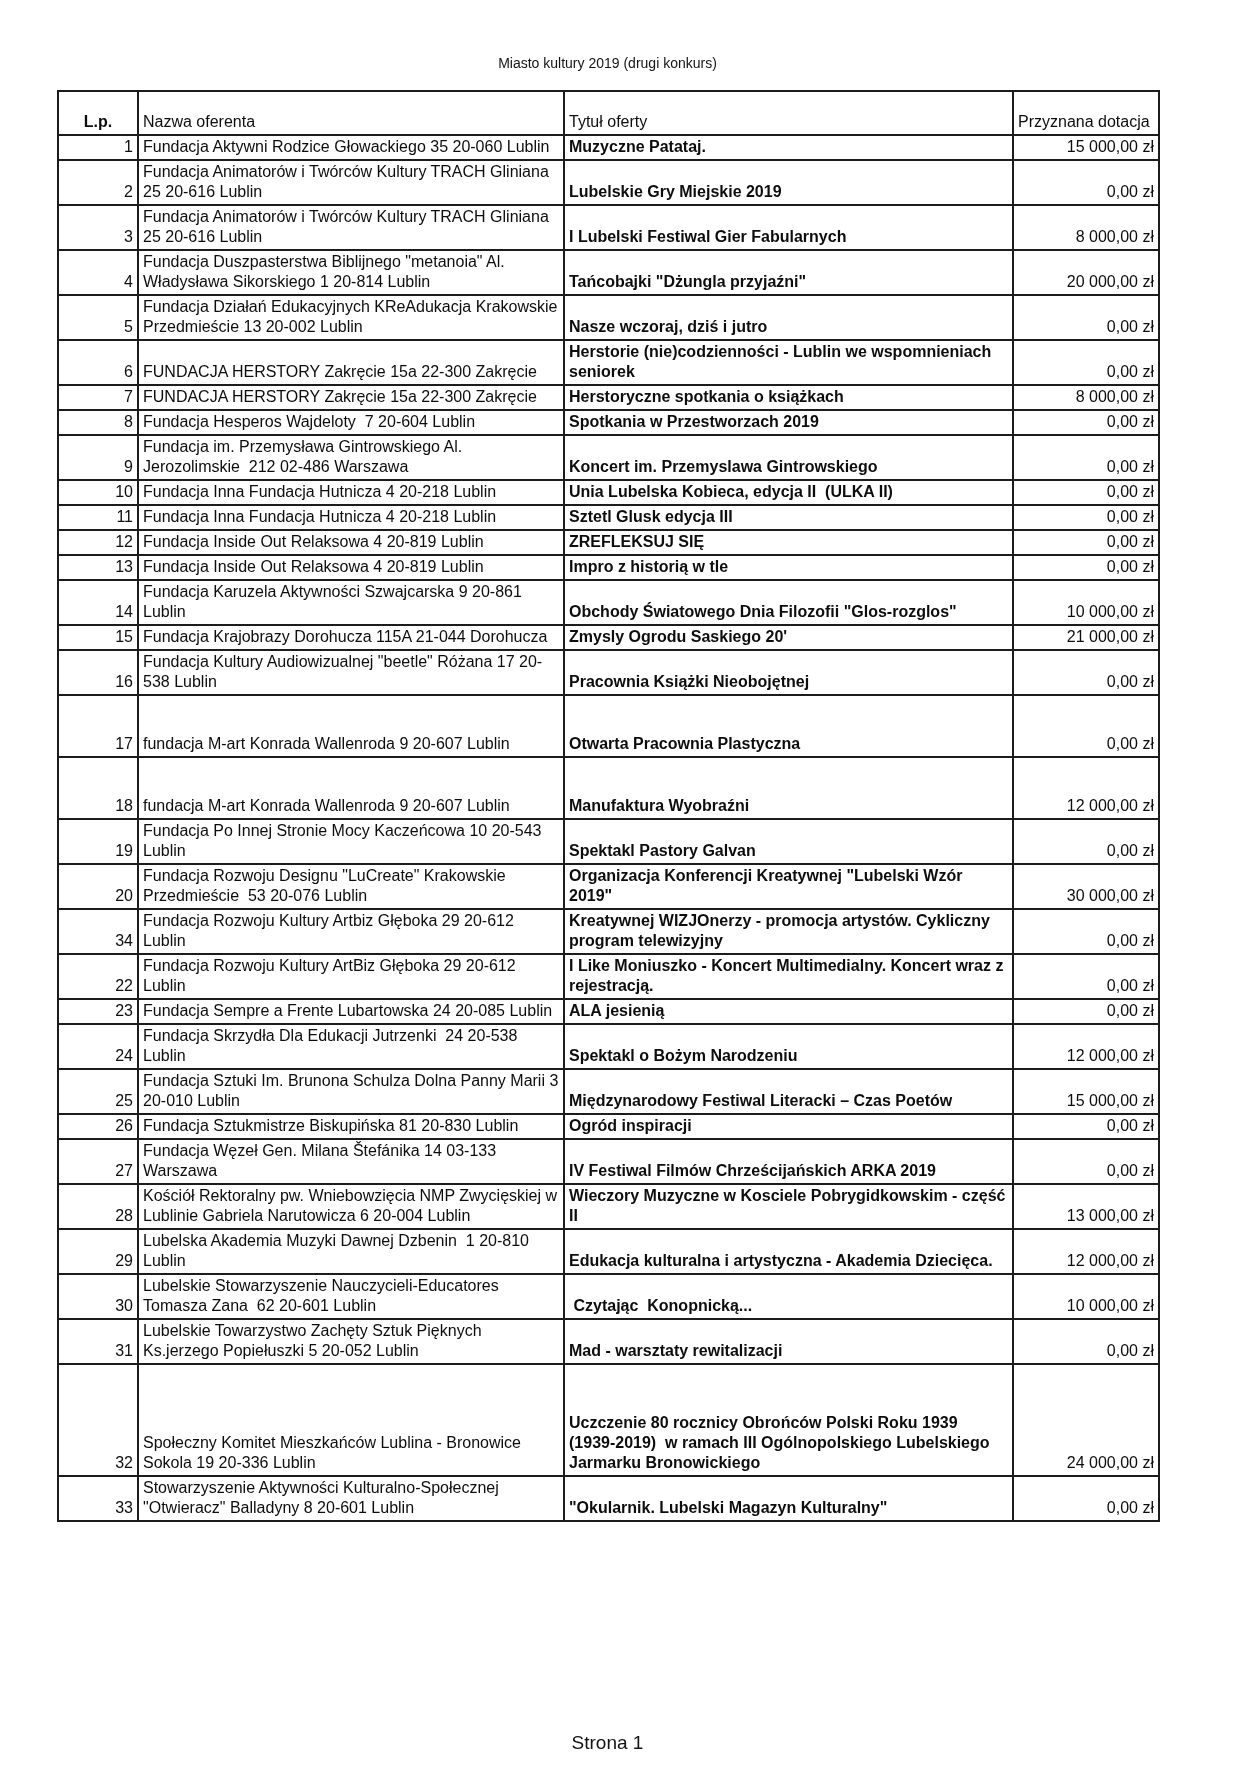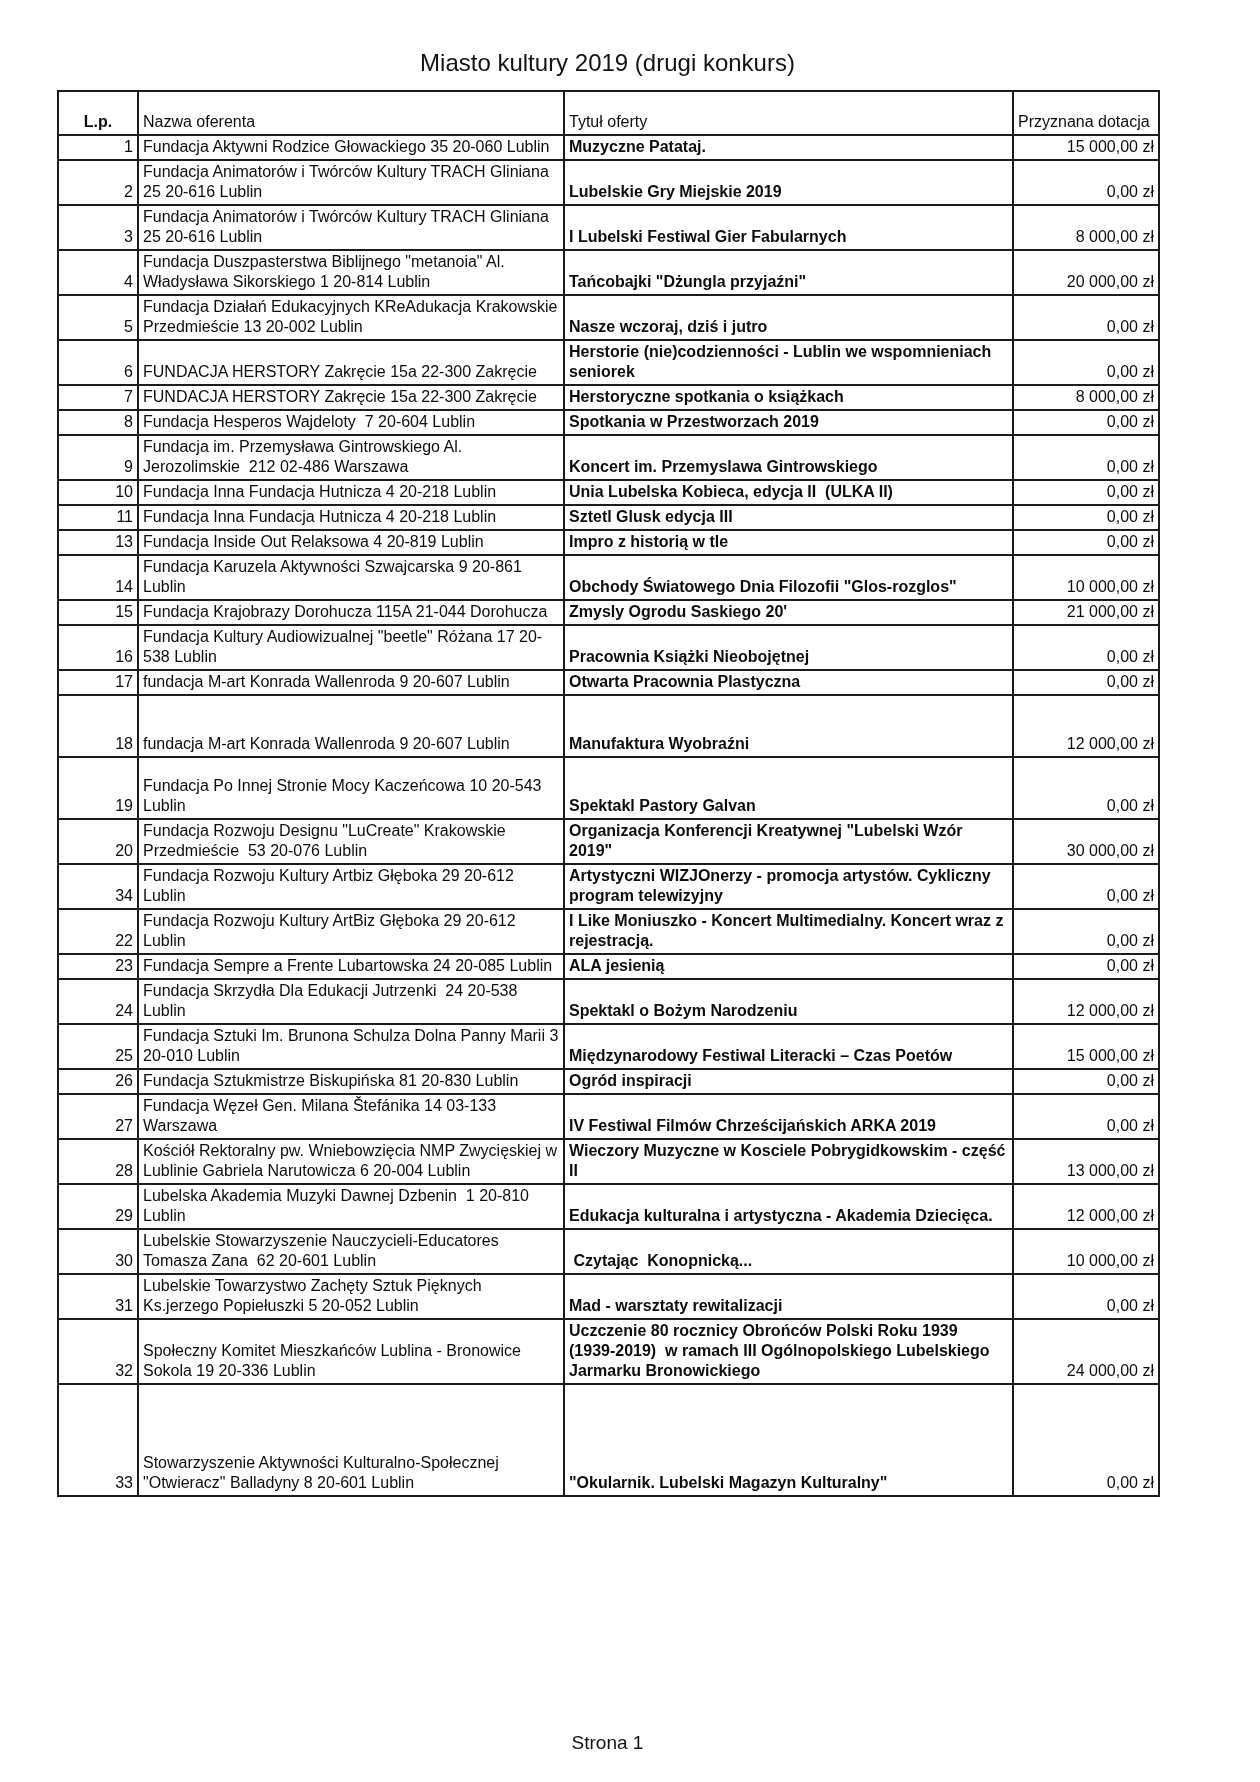--- a/index.html
+++ b/index.html
@@ -12,21 +12,21 @@
     font-family: "Liberation Sans", sans-serif;
     color: #0d0d0d;
     overflow: hidden;
   }
   .doc-title {
     position: absolute;
     top: 52px;
     left: 57px;
     width: 1101px;
     text-align: center;
-    font-size: 24px;
+    font-size: 14px;
     line-height: 22px;
     color: #131313;
   }
   table.grants {
     position: absolute;
     top: 90px;
     left: 57px;
     width: 1101px;
     border-collapse: collapse;
     table-layout: fixed;
@@ -150,20 +150,26 @@
       <td class="offer">Unia Lubelska Kobieca, edycja II  (ULKA II)</td>
       <td class="amount">0,00 zł</td>
     </tr>
         <tr>
       <td class="lp">11</td>
       <td class="name">Fundacja Inna Fundacja Hutnicza 4 20-218 Lublin</td>
       <td class="offer">Sztetl Glusk edycja III</td>
       <td class="amount">0,00 zł</td>
     </tr>
         <tr>
+      <td class="lp">12</td>
+      <td class="name">Fundacja Inside Out Relaksowa 4 20-819 Lublin</td>
+      <td class="offer">ZREFLEKSUJ SIĘ</td>
+      <td class="amount">0,00 zł</td>
+    </tr>
+        <tr>
       <td class="lp">13</td>
       <td class="name">Fundacja Inside Out Relaksowa 4 20-819 Lublin</td>
       <td class="offer">Impro z historią w tle</td>
       <td class="amount">0,00 zł</td>
     </tr>
         <tr>
       <td class="lp">14</td>
       <td class="name">Fundacja Karuzela Aktywności Szwajcarska 9 20-861 Lublin</td>
       <td class="offer">Obchody Światowego Dnia Filozofii "Glos-rozglos"</td>
       <td class="amount">10 000,00 zł</td>
@@ -200,21 +206,21 @@
     </tr>
         <tr>
       <td class="lp">20</td>
       <td class="name">Fundacja Rozwoju Designu "LuCreate" Krakowskie Przedmieście  53 20-076 Lublin</td>
       <td class="offer">Organizacja Konferencji Kreatywnej "Lubelski Wzór 2019"</td>
       <td class="amount">30 000,00 zł</td>
     </tr>
         <tr>
       <td class="lp">34</td>
       <td class="name">Fundacja Rozwoju Kultury Artbiz Głęboka 29 20-612 Lublin</td>
-      <td class="offer">Artystyczni WIZJOnerzy - promocja artystów. Cykliczny program telewizyjny</td>
+      <td class="offer">Kreatywnej WIZJOnerzy - promocja artystów. Cykliczny program telewizyjny</td>
       <td class="amount">0,00 zł</td>
     </tr>
         <tr>
       <td class="lp">22</td>
       <td class="name">Fundacja Rozwoju Kultury ArtBiz Głęboka 29 20-612 Lublin</td>
       <td class="offer">I Like Moniuszko - Koncert Multimedialny. Koncert wraz z rejestracją.</td>
       <td class="amount">0,00 zł</td>
     </tr>
         <tr>
       <td class="lp">23</td>

